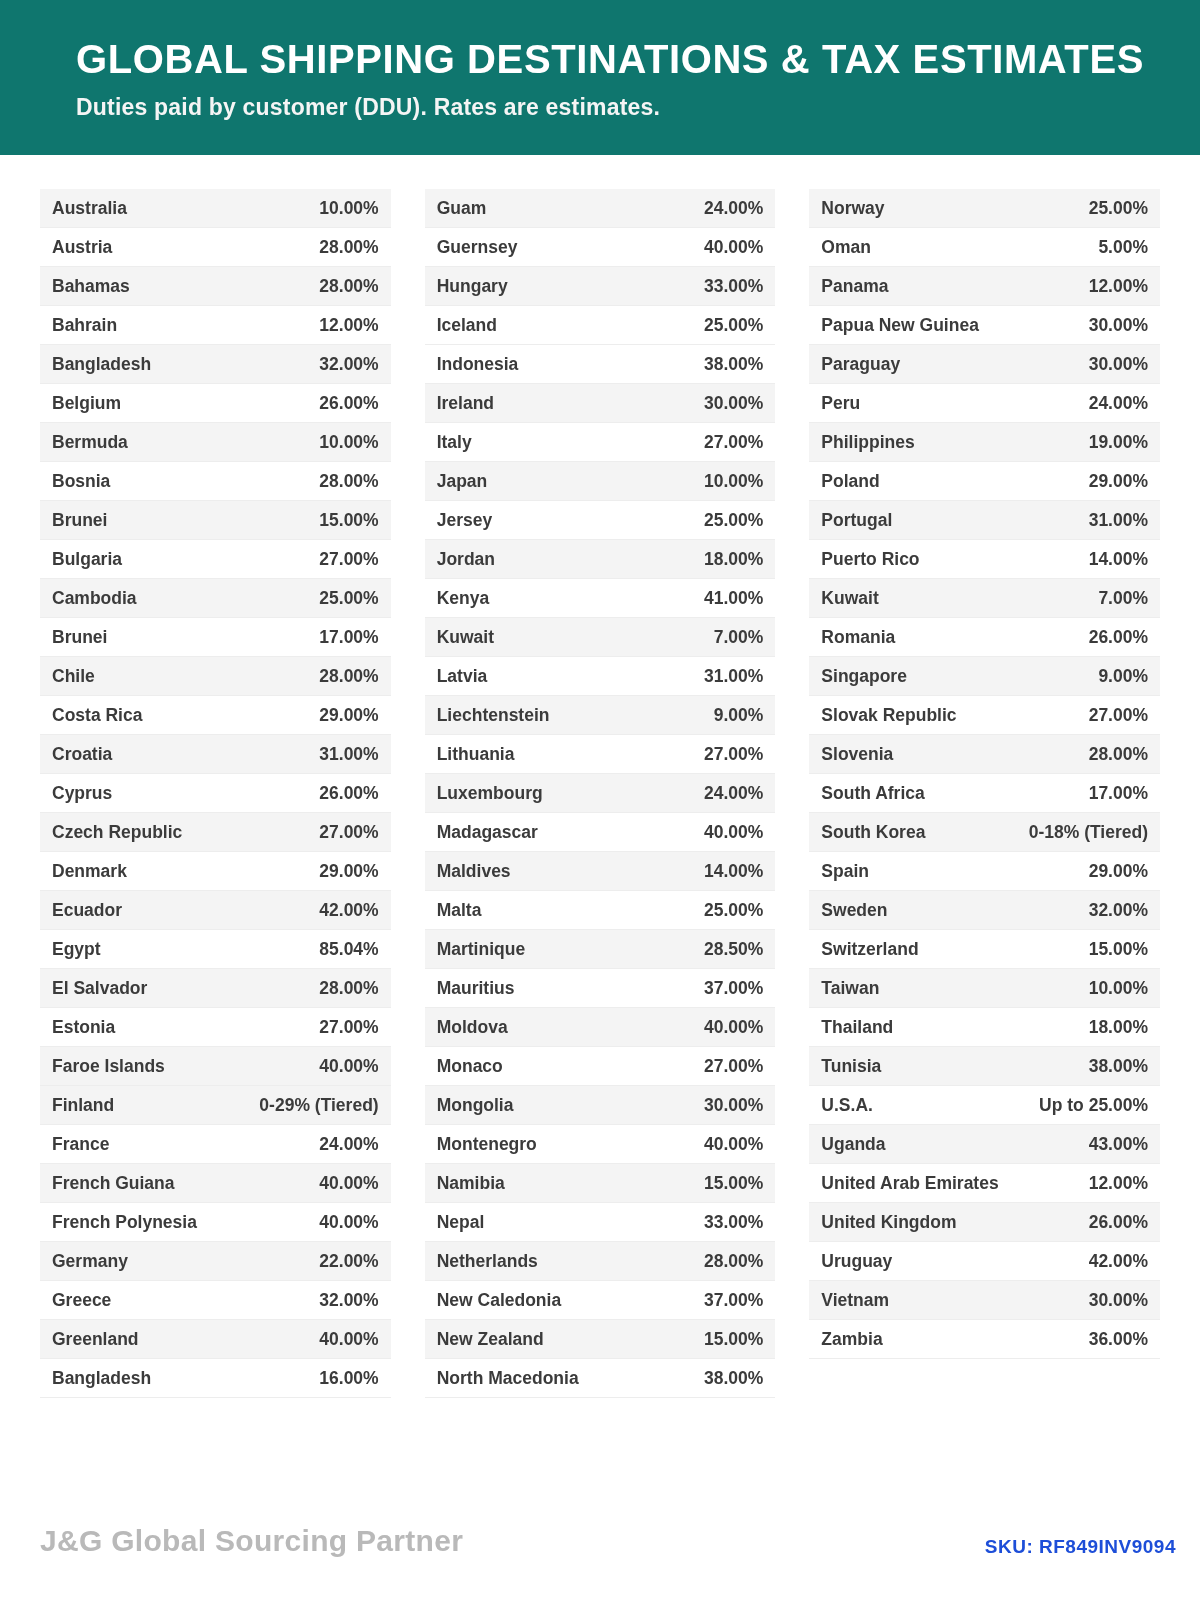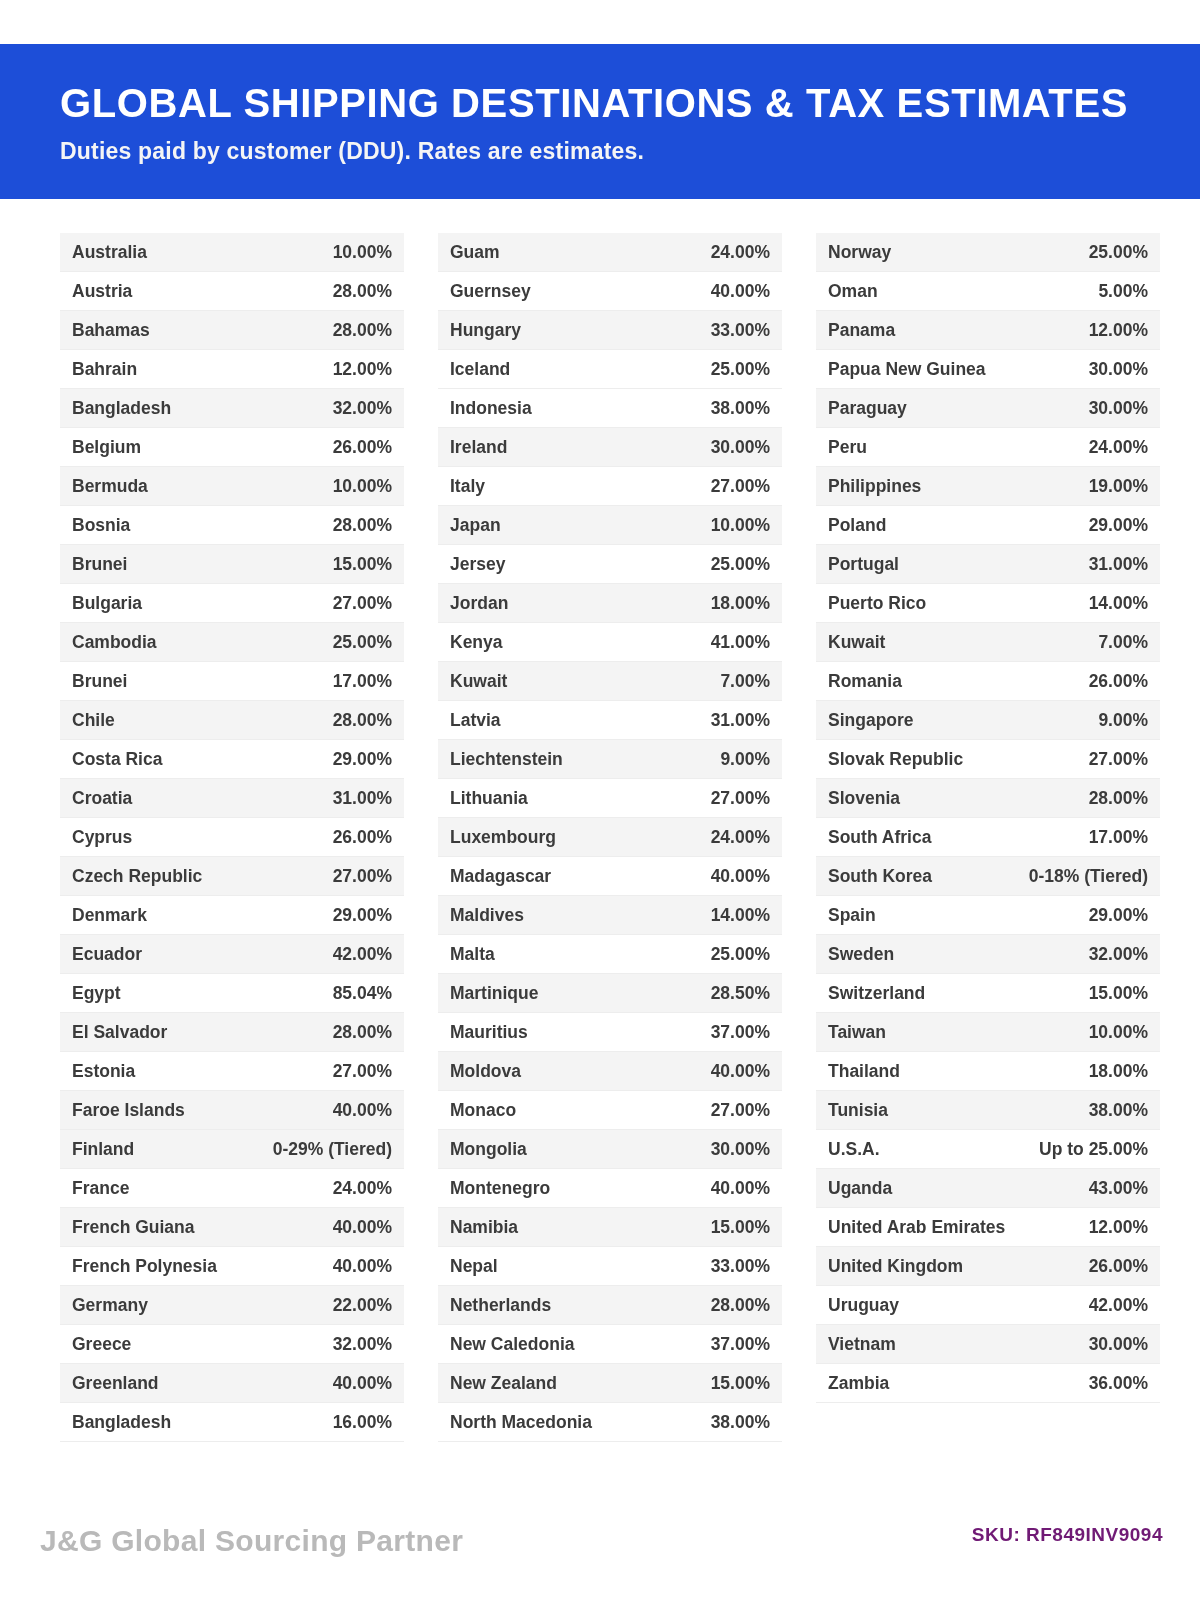--- a/index.html
+++ b/index.html
@@ -8,44 +8,43 @@
     width: 1200px;
     height: 1600px;
     background: #ffffff;
     font-family: "Liberation Sans", sans-serif;
     position: relative;
     overflow: hidden;
   }
 
   
   .header {
-    background: #1d4ed8;
+    background: #0f766e;
     color: #ffffff;
-    padding: 38px 52px 34px 60px;
-    margin-top: 44px;
+    padding: 38px 52px 34px 76px;
   }
   .title {
     font-size: 40px;
     font-weight: 800;
     letter-spacing: 0.6px;
     line-height: 1.05;
   }
   .subtitle {
     margin-top: 14px;
     font-size: 23px;
     font-weight: 700;
     color: #f5f5f5;
     letter-spacing: 0.2px;
   }
 
   
   .columns {
     display: flex;
     gap: 34px;
-    padding: 34px 40px 0 60px;
+    padding: 34px 40px 0 40px;
   }
   .col { flex: 1; min-width: 0; }
   .row {
     display: flex;
     justify-content: space-between;
     align-items: center;
     height: 39px;
     padding: 0 12px;
     font-size: 17.5px;
     font-weight: 700;
@@ -62,36 +61,36 @@
   }
   .rate {
     white-space: nowrap;
     text-align: right;
   }
 
   
   .footer {
     position: absolute;
     left: 40px;
-    right: 37px;
+    right: 24px;
     bottom: 42px;
     display: flex;
     justify-content: space-between;
-    align-items: flex-start;
+    align-items: flex-end;
   }
   .brand {
     font-size: 30px;
     font-weight: 800;
     color: #b9b9b9;
     letter-spacing: 0.3px;
   }
   .sku {
     font-size: 19px;
     font-weight: 700;
-    color: #701a75;
+    color: #1d4ed8;
     letter-spacing: 0.5px;
   }
 </style>
 </head>
 <body>
 
 <div class="header">
   <div class="title">GLOBAL SHIPPING DESTINATIONS &amp; TAX ESTIMATES</div>
   <div class="subtitle">Duties paid by customer (DDU). Rates are estimates.</div>
 </div>

